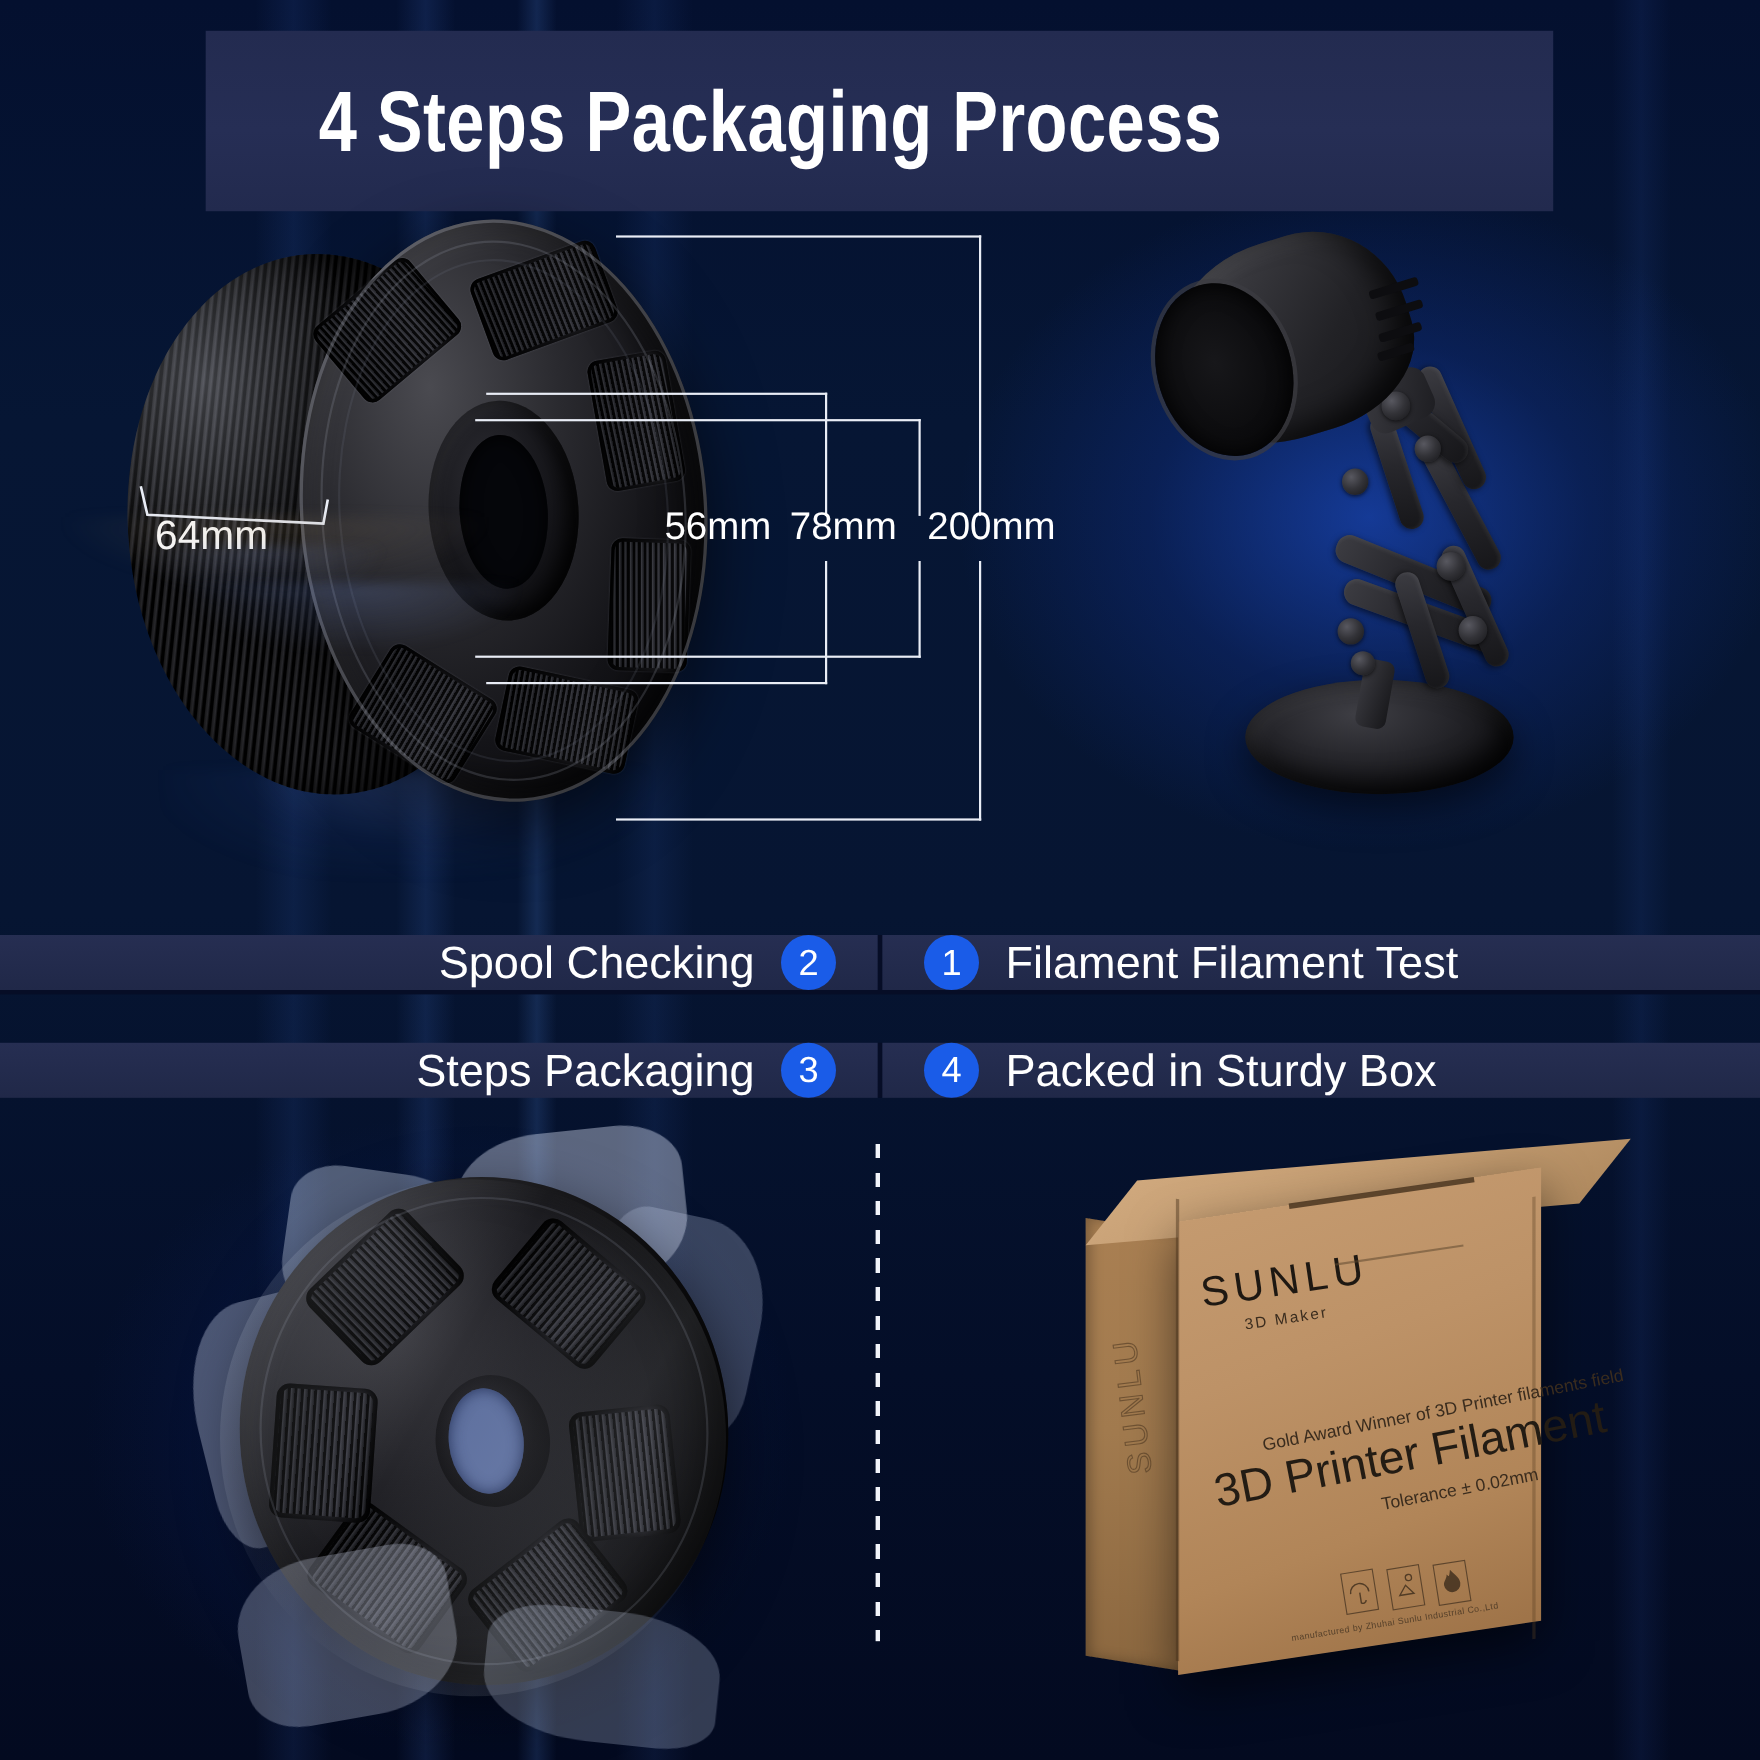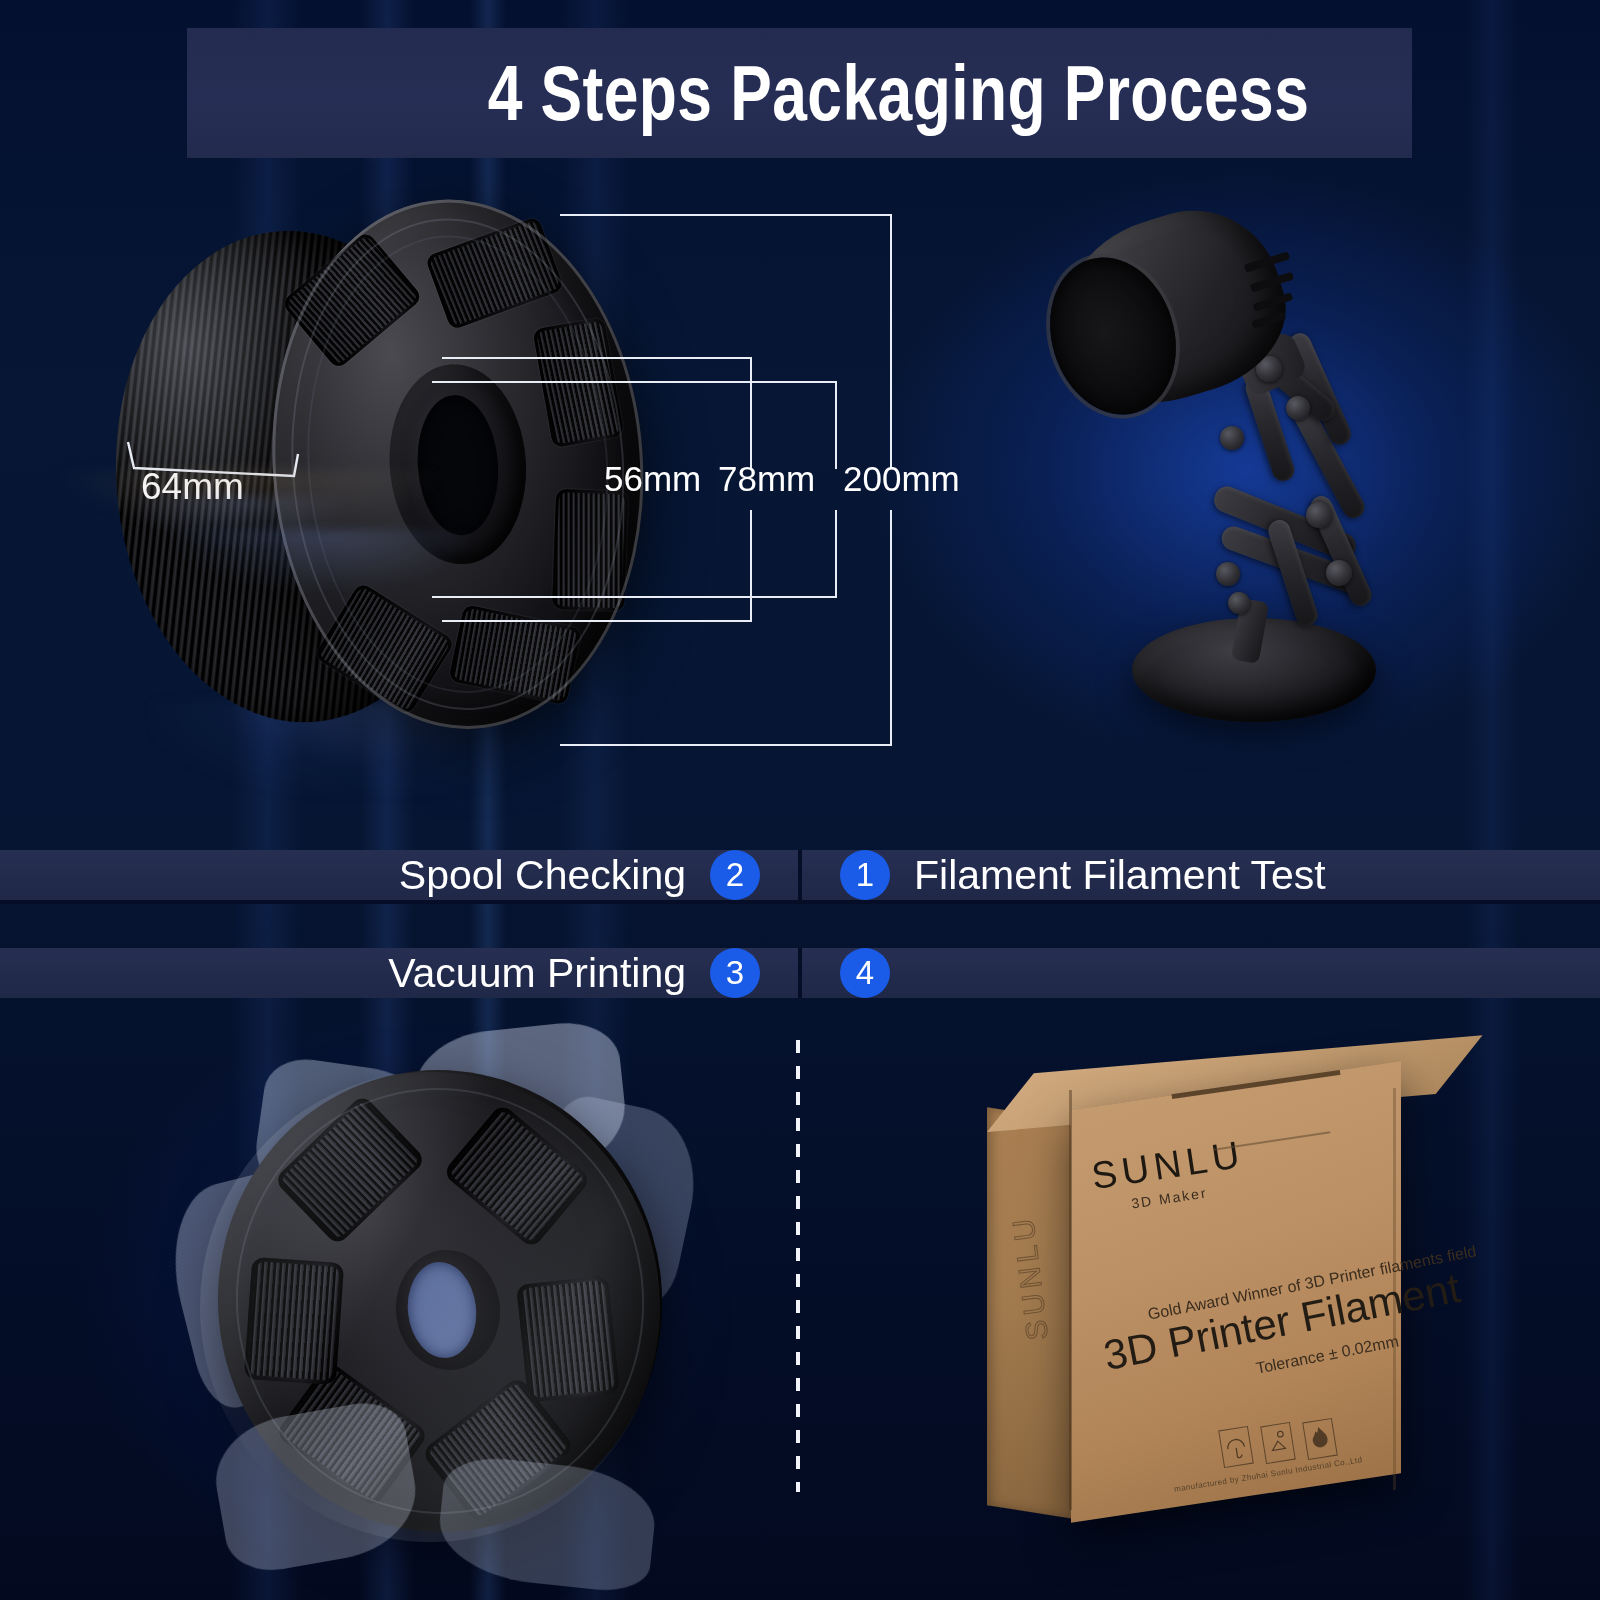--- a/index.html
+++ b/index.html
@@ -22,23 +22,23 @@
   
   .streak { position:absolute; top:0; height:1600px; pointer-events:none; }
   .s1 { left:232px;  width:70px;  background:linear-gradient(90deg,rgba(60,110,230,0) 0%,rgba(70,125,240,.10) 50%,rgba(60,110,230,0) 100%); }
   .s2 { left:360px;  width:54px;  background:linear-gradient(90deg,rgba(70,125,240,0) 0%,rgba(86,140,250,.13) 50%,rgba(70,125,240,0) 100%); }
   .s3 { left:470px;  width:36px;  background:linear-gradient(90deg,rgba(80,140,255,0) 0%,rgba(95,155,255,.16) 50%,rgba(80,140,255,0) 100%); }
   .s4 { left:560px;  width:70px;  background:linear-gradient(90deg,rgba(60,110,230,0) 0%,rgba(74,128,240,.09) 50%,rgba(60,110,230,0) 100%); }
   .s5 { left:1465px; width:54px;  background:linear-gradient(90deg,rgba(50,100,220,0) 0%,rgba(62,112,232,.09) 50%,rgba(50,100,220,0) 100%); }
 
   
   #banner {
-    position:absolute; left:187px; top:28px; width:1225px; height:130px;
+    position:absolute; left:187px; top:28px; width:1225px; height:164px;
     background:linear-gradient(180deg,#232b50 0%, #262e55 55%, #222a4e 100%);
-    display:flex; align-items:center; justify-content:flex-end;
+    display:flex; align-items:center; justify-content:flex-start;
   }
   #banner-title {
     color:#ffffff;
     font-size:78px;
     font-weight:700;
     letter-spacing:.5px;
     transform:scaleX(.8);
     transform-origin:center;
     white-space:nowrap;
     line-height:1;
@@ -475,25 +475,26 @@
         <span class="step-badge">2</span>
       </div>
       <div class="step-cell right">
         <span class="step-badge">1</span>
         <span class="step-label">Filament Filament Test</span>
       </div>
     </div>
 
     <div class="step-row bottom">
       <div class="step-cell left">
-        <span class="step-label">Vacuum Printing</span>
+        <span class="step-label">Steps Packaging</span>
         <span class="step-badge">3</span>
       </div>
       <div class="step-cell right">
         <span class="step-badge">4</span>
+        <span class="step-label">Packed in Sturdy Box</span>
       </div>
     </div>
 
   </div>
 
   <div id="dash-divider"></div>
 
   <div id="vac-reflect"></div>
   <div id="vac">
     <div class="film" id="f1"></div>

